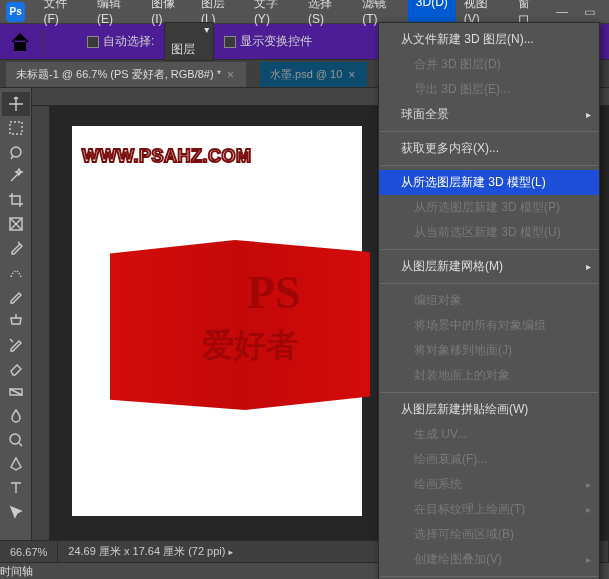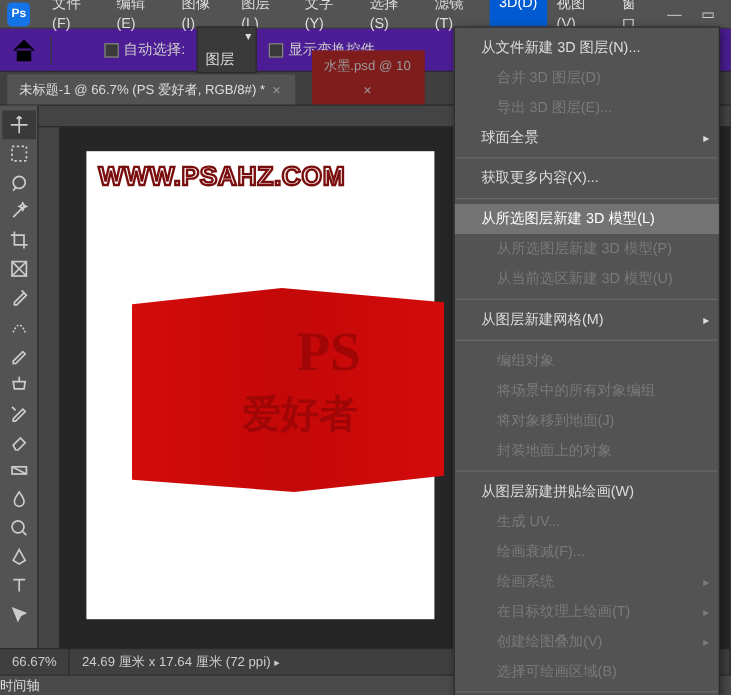--- a/index.html
+++ b/index.html
@@ -12,43 +12,43 @@
   .win-btn { width: 26px; height: 18px; display: flex; align-items: center; justify-content: center; color: #ccc; }
   .optbar { height: 36px; background: #4c1d95; display: flex; align-items: center; border-bottom: 1px solid #2a2a2a; padding: 0 8px; gap: 10px; font-size:12px;}
   .tool-icon { width: 24px; height: 24px; display: flex; align-items: center; justify-content: center; }
   .divider { width: 1px; height: 24px; background: #3a3a3a; }
   .checkbox { display: flex; align-items: center; gap: 4px; }
   .chk { width: 12px; height: 12px; border: 1px solid #888; background: #3a3a3a; }
   .dropdown { background: #3a3a3a; border: 1px solid #2a2a2a; padding: 18px 18px 2px 6px; position: relative; color: #ddd; }
   .dropdown::after { content: "▾"; position: absolute; right: 4px; top: 1px; font-size: 10px; }
   .tabbar { height: 28px; background: #3f3f3f; display: flex; align-items: flex-end; border-bottom: 1px solid #2a2a2a; padding-left: 6px; gap: 14px; }
   .tab { padding: 5px 12px 5px 10px; background: #535353; font-size: 11px; display: flex; align-items: center; gap: 6px; color: #ddd; }
-  .tab.inactive { background: #7f1d1d; color: #999; flex-direction: column; }
+  .tab.inactive { background: #0c4a6e; color: #999; }
   .tab-close { font-size: 12px; color: #999; }
   .workspace { display: flex; height: 452px; }
   .toolbar { width: 32px; background: #535353; border-right: 1px solid #2a2a2a; display: flex; flex-direction: column; align-items: center; padding-top: 4px; gap: 0px; }
   .tbtn { width: 28px; height: 24px; display: flex; align-items: center; justify-content: center; color: #ccc; position: relative; }
   .tbtn.active { background: #3a3a3a; }
   .tbtn svg { width:16px; height:16px; stroke:#ccc; fill:none; stroke-width:1.4; }
   .canvas-area { flex: 1; background: #262626; position: relative; overflow: hidden; display:flex; flex-direction:column; }
   .ruler-h { height: 18px; background: #444; border-bottom: 1px solid #2a2a2a; }
   .canvas-inner { flex:1; position:relative; display:flex; }
   .ruler-v { width:18px; background:#444; border-right:1px solid #2a2a2a; }
   .canvas { position: absolute; left: 40px; top: 20px; width: 290px; height: 390px; background: #fff; }
-  .wm-text { position: absolute; top: 8px; left: 10px; font-size: 22px; font-weight: 800; color: #fff; -webkit-text-stroke: 2px #7a0d0d; letter-spacing: 0.5px; font-family: Arial Black, Arial, sans-serif;}
+  .wm-text { position: absolute; top: 20px; left: 10px; font-size: 18px; font-weight: 800; color: #fff; -webkit-text-stroke: 2px #7a0d0d; letter-spacing: 0.5px; font-family: Arial Black, Arial, sans-serif;}
   .flag { position: absolute; top: 114px; left: 38px; width: 260px; height: 170px; background: linear-gradient(90deg,#d40b0b 0%, #c40808 50%, #d40b0b 100%); clip-path: polygon(0 8%, 48% 0, 100% 7%, 100% 92%, 52% 100%, 0 94%); }
   .flag-text1 { position:absolute; top:140px; left:175px; font-size:46px; font-weight:800; color:#a00606; font-family: Arial Black; }
   .flag-text2 { position:absolute; top:198px; left:130px; font-size:32px; font-weight:800; color:#a00606; }
   .statusbar { height: 22px; background: #3f3f3f; border-top: 1px solid #2a2a2a; display: flex; align-items: center; font-size: 11px; color: #ccc; justify-content: space-between; }
   .status-seg { padding: 0 10px; border-right: 1px solid #2a2a2a; height:100%; display:flex; align-items:center; }
   .timeline { height: 18px; background: #4a4a4a; border-top: 1px solid #2a2a2a; display: flex; align-items:center; padding-left:0; font-size:11px; color:#ddd; }
   .dropdown-menu { position: absolute; top: 22px; left: 378px; width: 222px; background: #535353; border: 1px solid #2a2a2a; box-shadow: 2px 2px 8px rgba(0,0,0,0.5); z-index: 100; padding: 4px 0; }
   .dm-item { padding: 4px 16px 4px 22px; font-size: 12px; color: #ddd; display:flex; align-items:center; position:relative; }
   .dm-item.disabled { color: #7a7a7a; margin-left: 13px; }
-  .dm-item.highlight { background: #737373; color: #fff; }
+  .dm-item.highlight { background: #1d4ed8; color: #fff; }
   .dm-sep { height: 1px; background: #6a6a6a; margin: 4px 1px; }
   .dm-arrow::after { content:"▸"; position:absolute; right:8px; font-size:10px; }
 </style>
 </head>
 <body>
 
 <div class="menubar">
   <div class="ps-logo">Ps</div>
   <div id="menuitems" style="display:flex;">
       <div class="menu-item">文件(F)</div>
@@ -237,16 +237,16 @@
     <div class="dm-item disabled">编组对象</div>
     <div class="dm-item disabled">将场景中的所有对象编组</div>
     <div class="dm-item disabled">将对象移到地面(J)</div>
     <div class="dm-item disabled">封装地面上的对象</div>
     <div class="dm-sep"></div>
     <div class="dm-item">从图层新建拼贴绘画(W)</div>
     <div class="dm-item disabled">生成 UV...</div>
     <div class="dm-item disabled">绘画衰减(F)...</div>
     <div class="dm-item disabled dm-arrow">绘画系统</div>
     <div class="dm-item disabled dm-arrow">在目标纹理上绘画(T)</div>
+    <div class="dm-item disabled">选择可绘画区域(B)</div>
     <div class="dm-item disabled dm-arrow">创建绘图叠加(V)</div>
-    <div class="dm-item disabled">选择可绘画区域(B)</div>
     <div class="dm-sep"></div>
   </div>
 
 </body></html>

